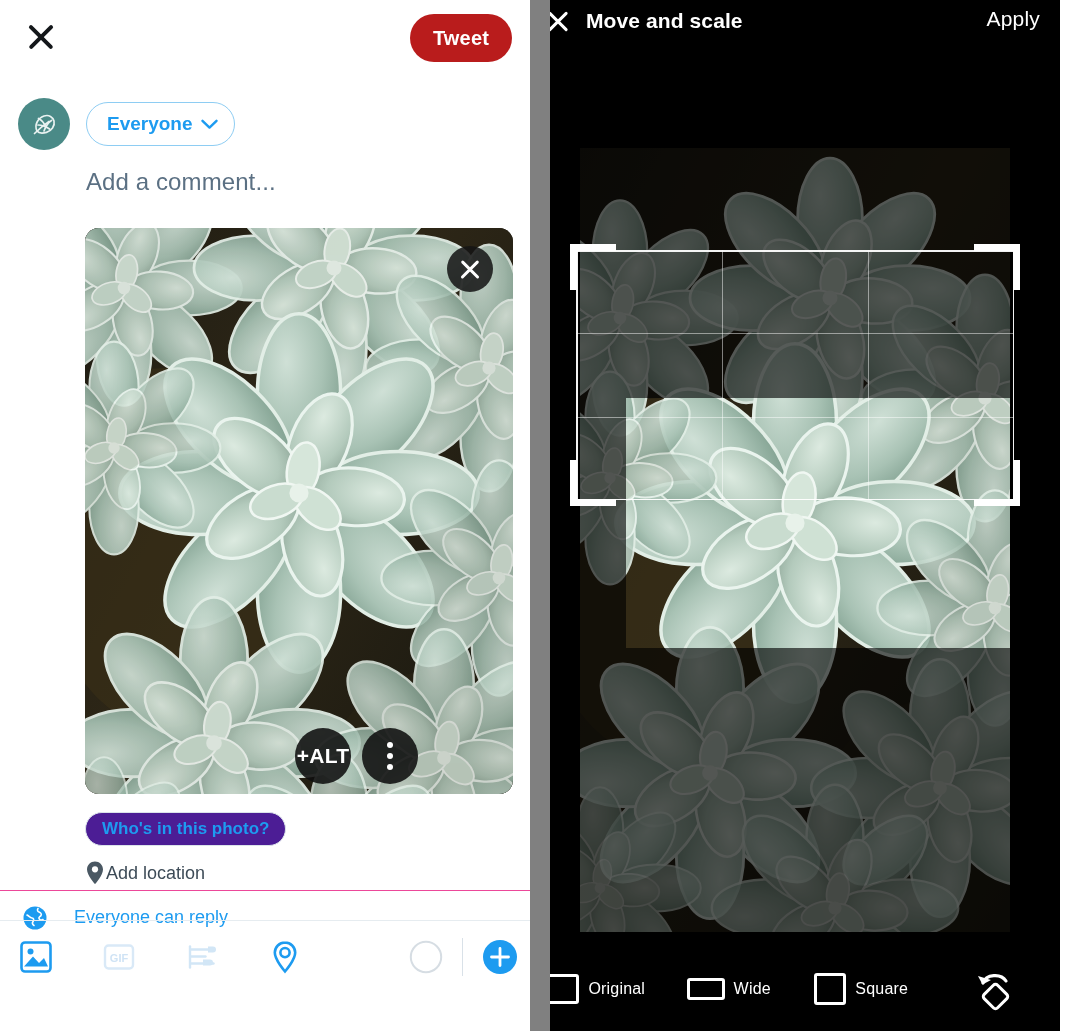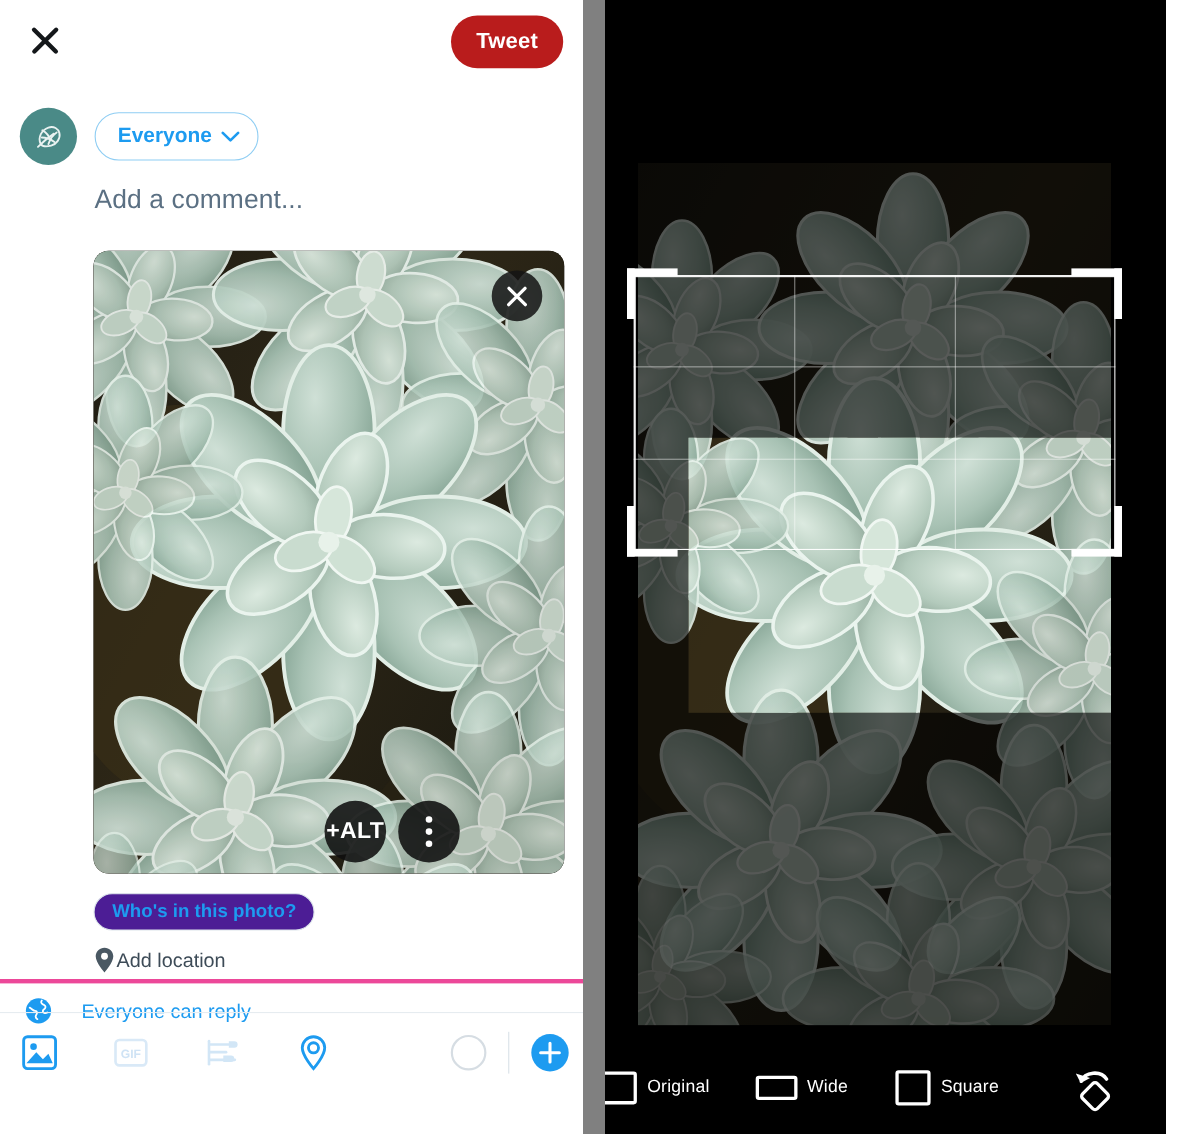--- a/index.html
+++ b/index.html
@@ -128,21 +128,21 @@
   .add-location {
     position: absolute; left: 84px; top: 860px;
     display: flex; align-items: center; 
     cursor: pointer;
   }
   .add-location .txt { font-size: 18px; color: #3d4b57; }
 
   .reply-row {
     position: absolute; left: 0; top: 890px;
     width: 530px; height: 54px;
-    border-top: 4px solid #ec4899;
+    border-top: 1px solid #ec4899;
     display: flex; align-items: center;
     padding-left: 22px; gap: 26px;
     cursor: pointer;
   }
   .reply-row .txt { color: #1d9bf0; font-size: 18px; }
 
   .compose-toolbar {
     position: absolute; left: 0; top: 920px;
     width: 530px; height: 73px;
     border-top: 1px solid #e6ecf0;
@@ -475,20 +475,25 @@
           <path d="M19 10.5 v17 M10.5 19 h17" stroke="#fff" stroke-width="2.8" stroke-linecap="round"></path>
         </svg>
       </div>
     </div>
   </section>
 
   <div class="gutter-scrollbar"></div>
 
   <section class="crop-panel">
 
+    <div class="crop-header">
+      <div class="crop-close"></div>
+      <span class="crop-title">Move and scale</span>
+      <button class="apply-btn">Apply</button>
+    </div>
 
     <div class="crop-stage">
       <svg class="succ-svg" viewBox="0 0 430 784" preserveAspectRatio="xMidYMid slice">
         <use href="#succulent-photo"></use>
       </svg>
       <div class="crop-dim"></div>
       <div class="crop-bright">
         <div class="inner">
           <svg class="succ-svg" viewBox="0 0 430 784" preserveAspectRatio="xMidYMid slice">
             <use href="#succulent-photo"></use>

